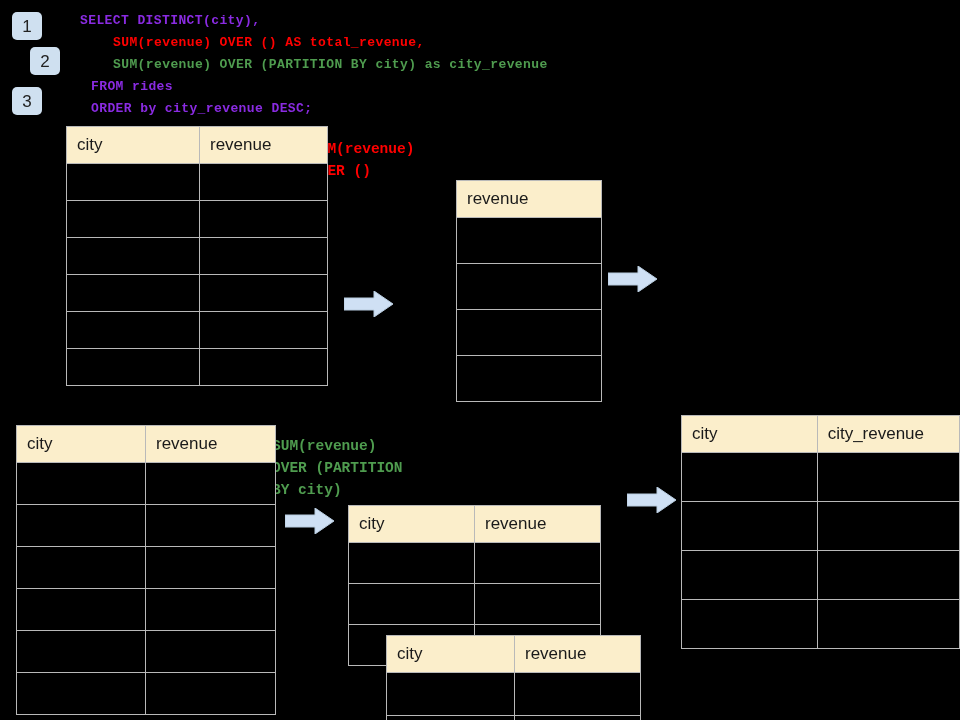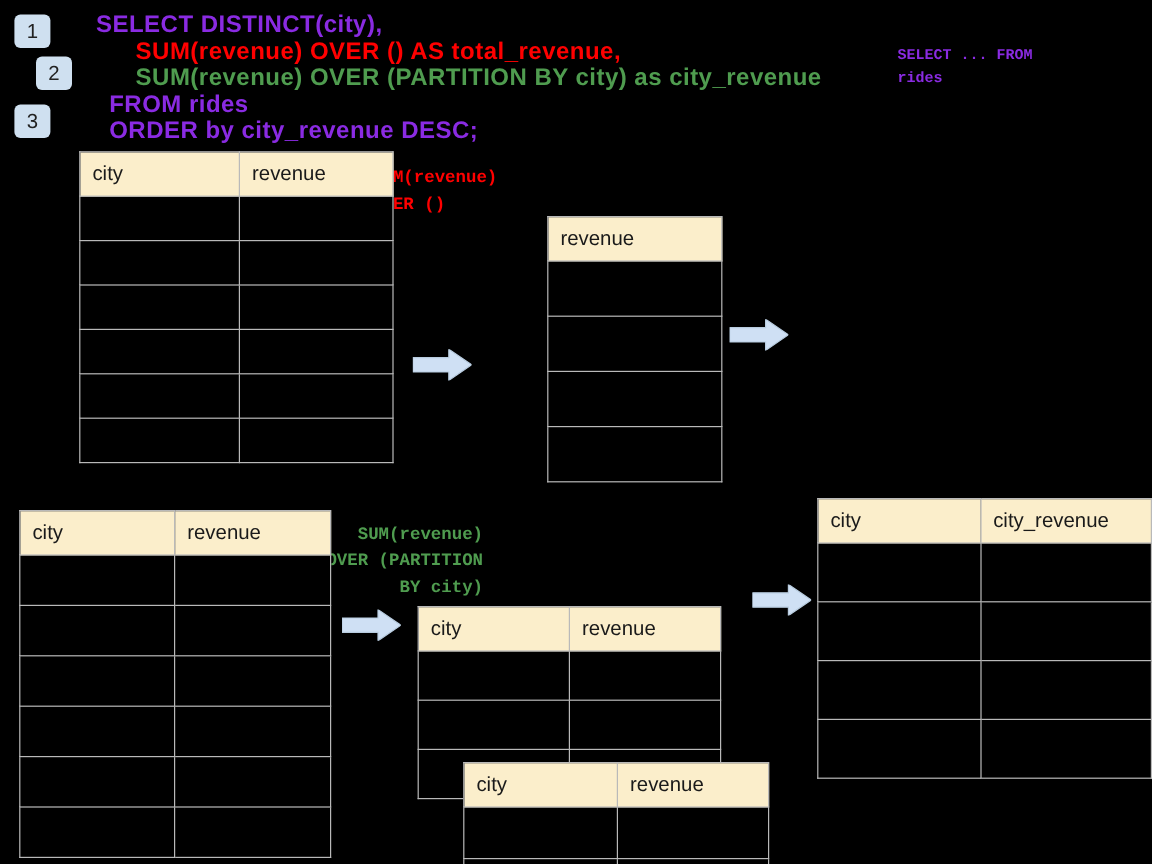--- a/index.html
+++ b/index.html
@@ -26,22 +26,22 @@
     font-size: 17px;
     line-height: 1;
     display: flex;
     align-items: center;
     justify-content: center;
   }
 
   
   .code {
     position: absolute;
-    font-family: Liberation Sans, sans-serif;
-    font-size: 20px;
+    font-family: Liberation Mono, monospace;
+    font-size: 13px;
     line-height: 22px;
     white-space: pre;
     letter-spacing: 0.4px;
     font-weight: bold;
   }
   .code-line { white-space: pre; }
   .c-purple { color: #8a2be2; }
   .c-red    { color: #ff0000; }
   .c-green  { color: #4f9c4f; }
 
@@ -58,21 +58,21 @@
   
   .anno {
     position: absolute;
     font-family: "Liberation Mono", monospace;
     font-size: 14.5px;
     line-height: 22px;
     font-weight: bold;
     white-space: pre;
   }
   .anno.red   { color: #ff0000; }
-  .anno.green { color: #4f9c4f; text-align: right; }
+  .anno.green { color: #4f9c4f; }
 
   
   .tbl {
     position: absolute;
     border-collapse: collapse;
     background: #000000;
     table-layout: fixed;
   }
   .tbl td {
     border: 1px solid #b9b9b9;
@@ -101,22 +101,20 @@
 <div id="canvas">
 
   <div id="badges">
       <div class="badge" style="left: 12px; top: 12px; width: 30px; height: 28px;">1</div>
       <div class="badge" style="left: 30px; top: 47px; width: 30px; height: 28px;">2</div>
       <div class="badge" style="left: 12px; top: 87px; width: 30px; height: 28px;">3</div>
     </div>
 
   <div class="code" id="sql-code" style="left:80px; top:10px;"><div class="code-line c-purple" style="padding-left: 0px;">SELECT DISTINCT(city),</div><div class="code-line c-red" style="padding-left: 33px;">SUM(revenue) OVER () AS total_revenue,</div><div class="code-line c-green" style="padding-left: 33px;">SUM(revenue) OVER (PARTITION BY city) as city_revenue</div><div class="code-line c-purple" style="padding-left: 11px;">FROM rides</div><div class="code-line c-purple" style="padding-left: 11px;">ORDER by city_revenue DESC;</div></div>
 
-  <div class="side-note" id="side-note" style="left:748px; top:37px;">SELECT ... FROM
-rides</div>
 
   <div id="annotations">
       <div class="anno red" style="left: 310px; top: 138px;">SUM(revenue)
 OVER ()</div>
       <div class="anno green" style="left: 272px; top: 435px;">SUM(revenue)
 OVER (PARTITION
 BY city)</div>
     </div>
 
   <div id="tables">

